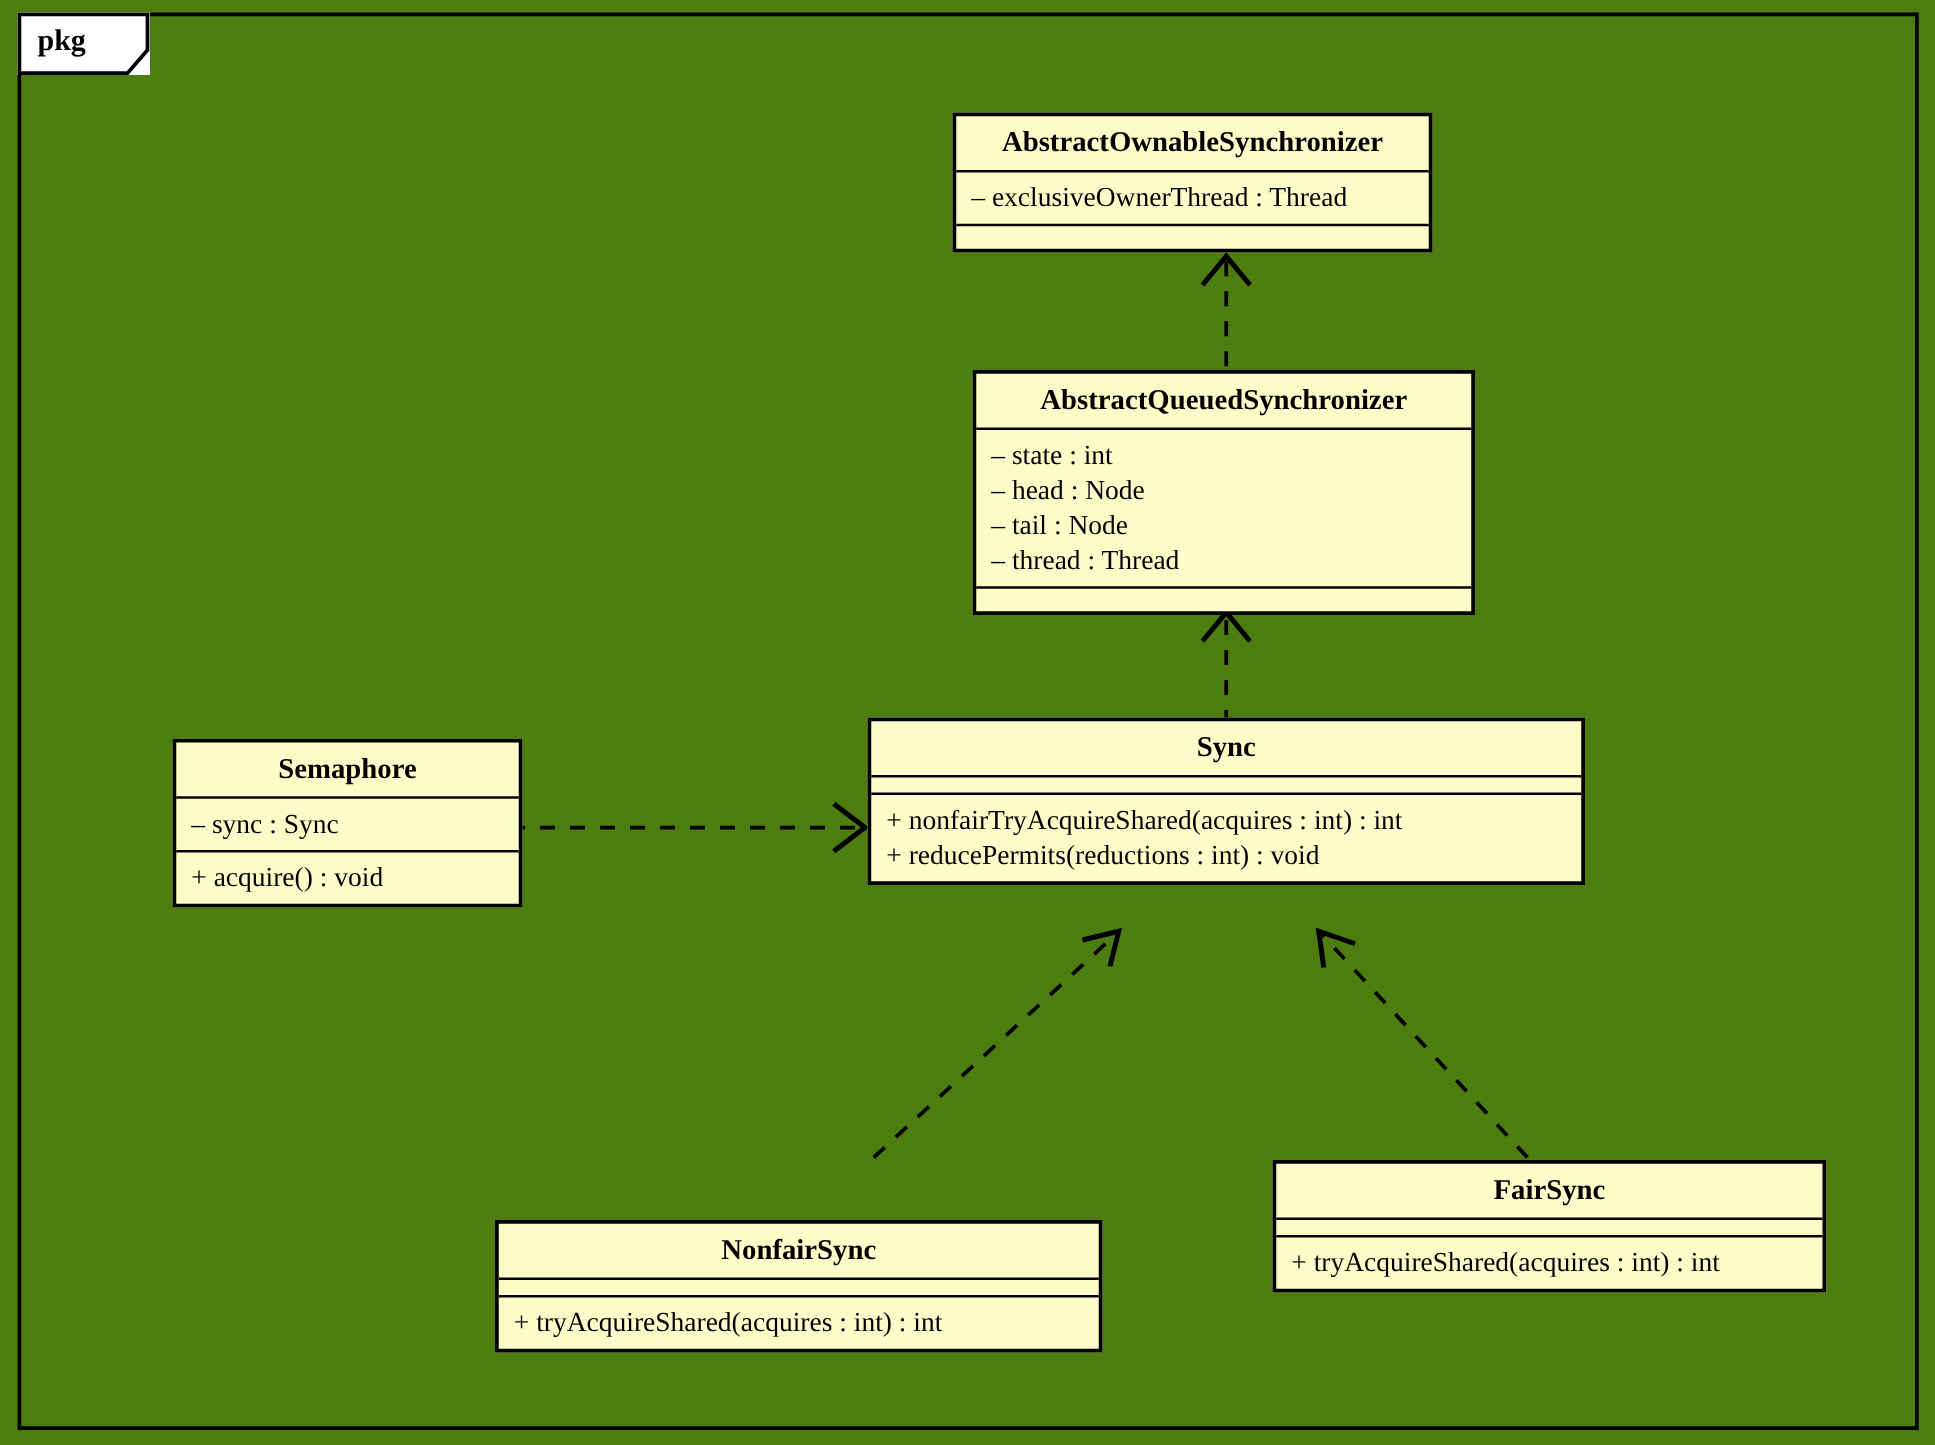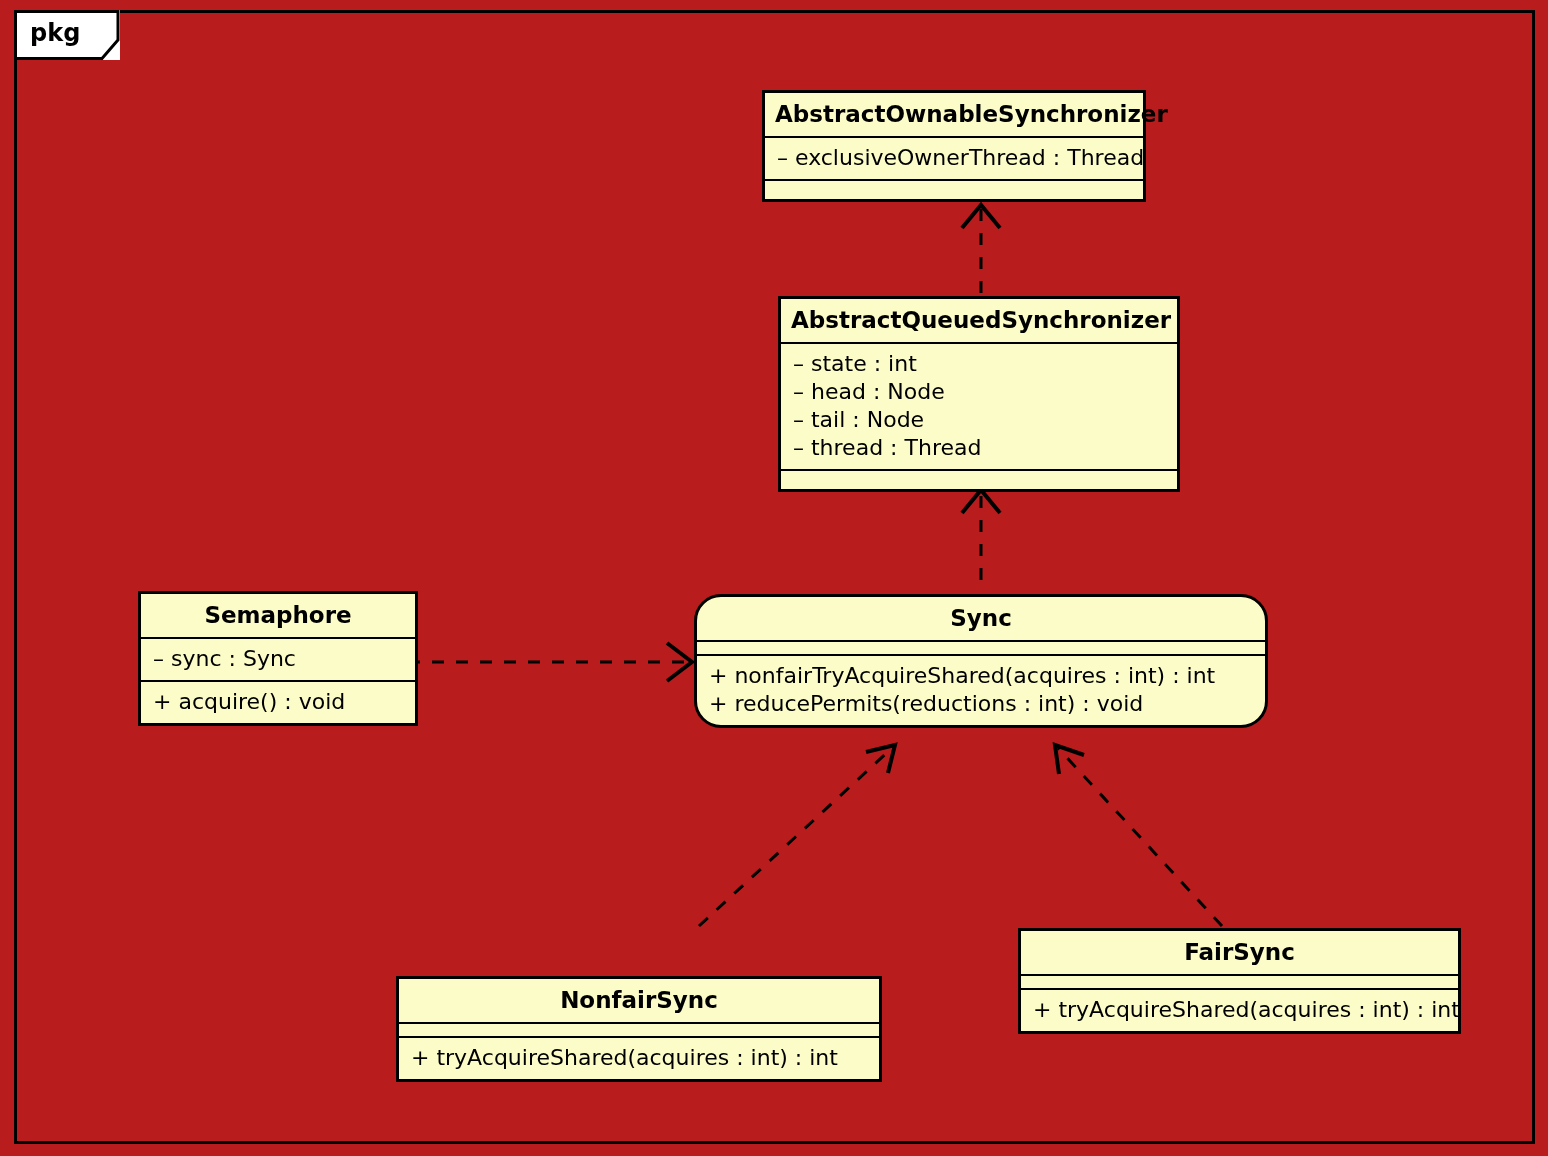--- a/index.html
+++ b/index.html
@@ -8,22 +8,23 @@
     padding: 0;
     background: #ffffff;
   }
   body {
     font-family: "DejaVu Sans", sans-serif;
   }
   #canvas {
     position: relative;
     width: 1548px;
     height: 1156px;
-    background: #b91c1c;
+    background: #4d7c0f;
     overflow: hidden;
+    font-family: Liberation Serif, serif;
   }
 
   
   #pkg-frame {
     position: absolute;
     left: 14px;
     top: 10px;
     width: 1521px;
     height: 1134px;
     box-sizing: border-box;
@@ -92,21 +93,21 @@
     padding: 0;
     height: 10px;
   }
   .uml-compartment .row {
     white-space: nowrap;
   }
 
   
   #cls-aos  { left: 762px;  top: 90px;  width: 384px; }
   #cls-aqs  { left: 778px;  top: 296px; width: 402px; }
-  #cls-sync { left: 694px;  top: 594px; width: 574px; border-radius: 27px; }
+  #cls-sync { left: 694px;  top: 574px; width: 574px; }
   #cls-sem  { left: 138px;  top: 591px; width: 280px; }
   #cls-nfs  { left: 396px;  top: 928px; width: 486px; margin-top: 48px; }
   #cls-fs   { left: 1018px; top: 928px; width: 443px; }
 
   #cls-aos .uml-compartment.empty { height: 18px; }
   #cls-aqs .uml-compartment.empty { height: 18px; }
   #cls-sync .uml-compartment.empty { height: 12px; }
   #cls-nfs .uml-compartment.empty { height: 12px; }
   #cls-fs  .uml-compartment.empty { height: 12px; }
 </style>

